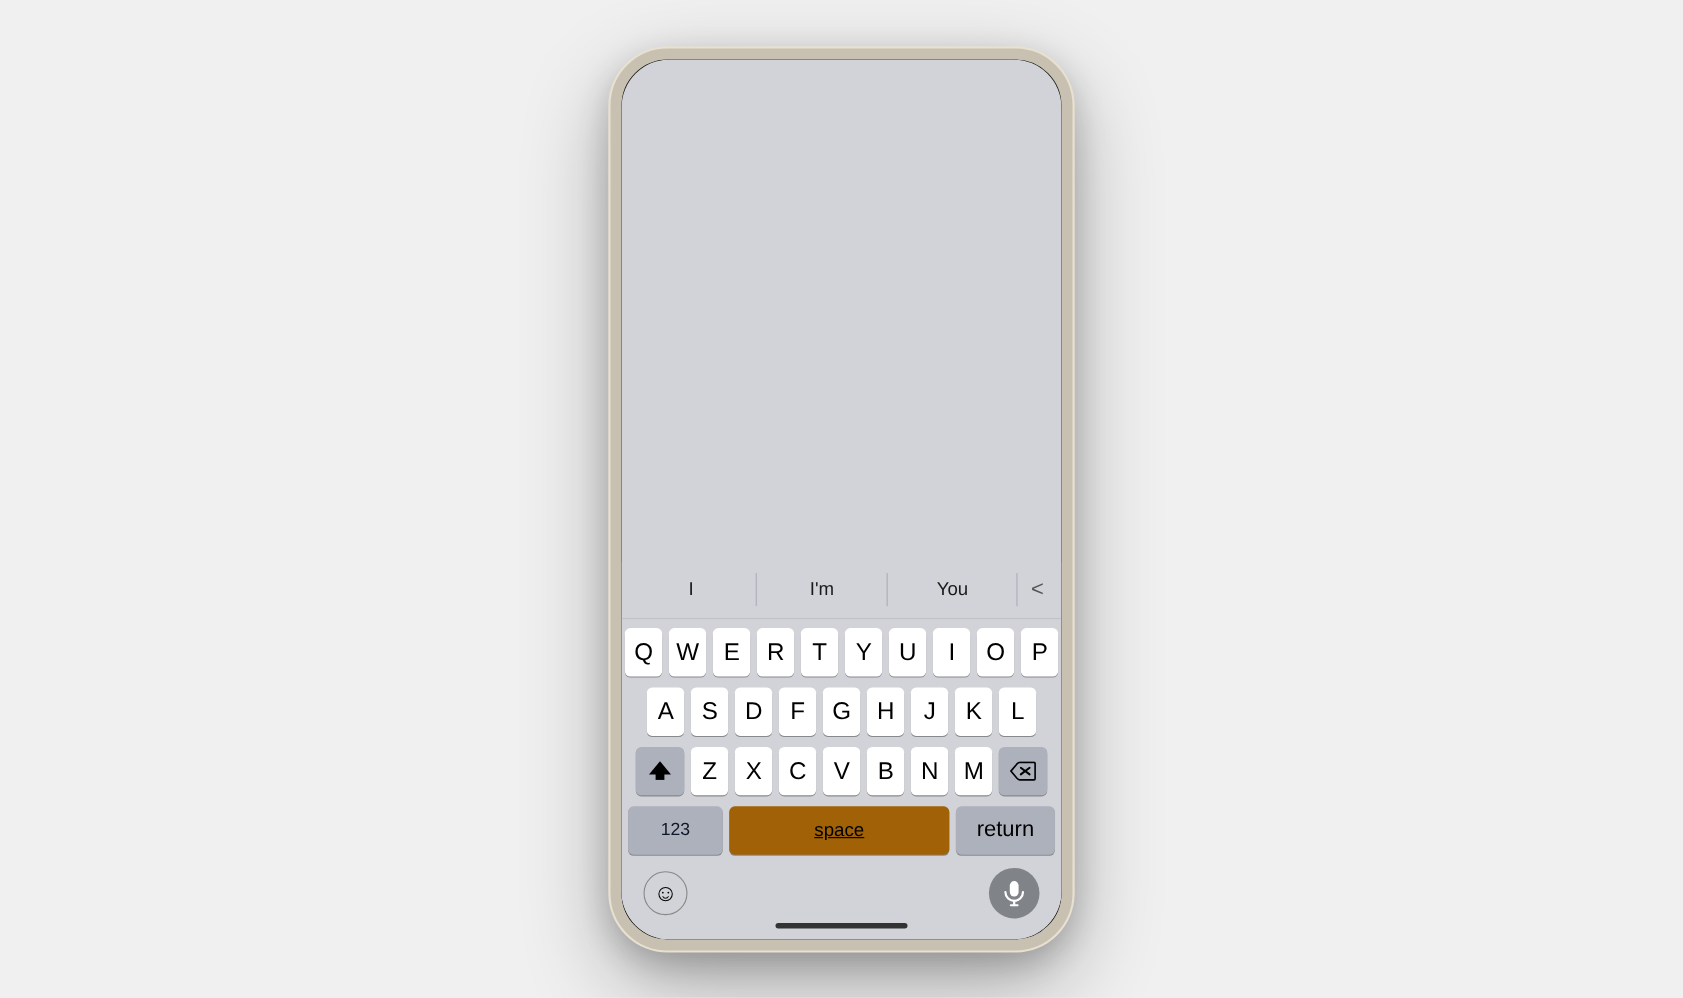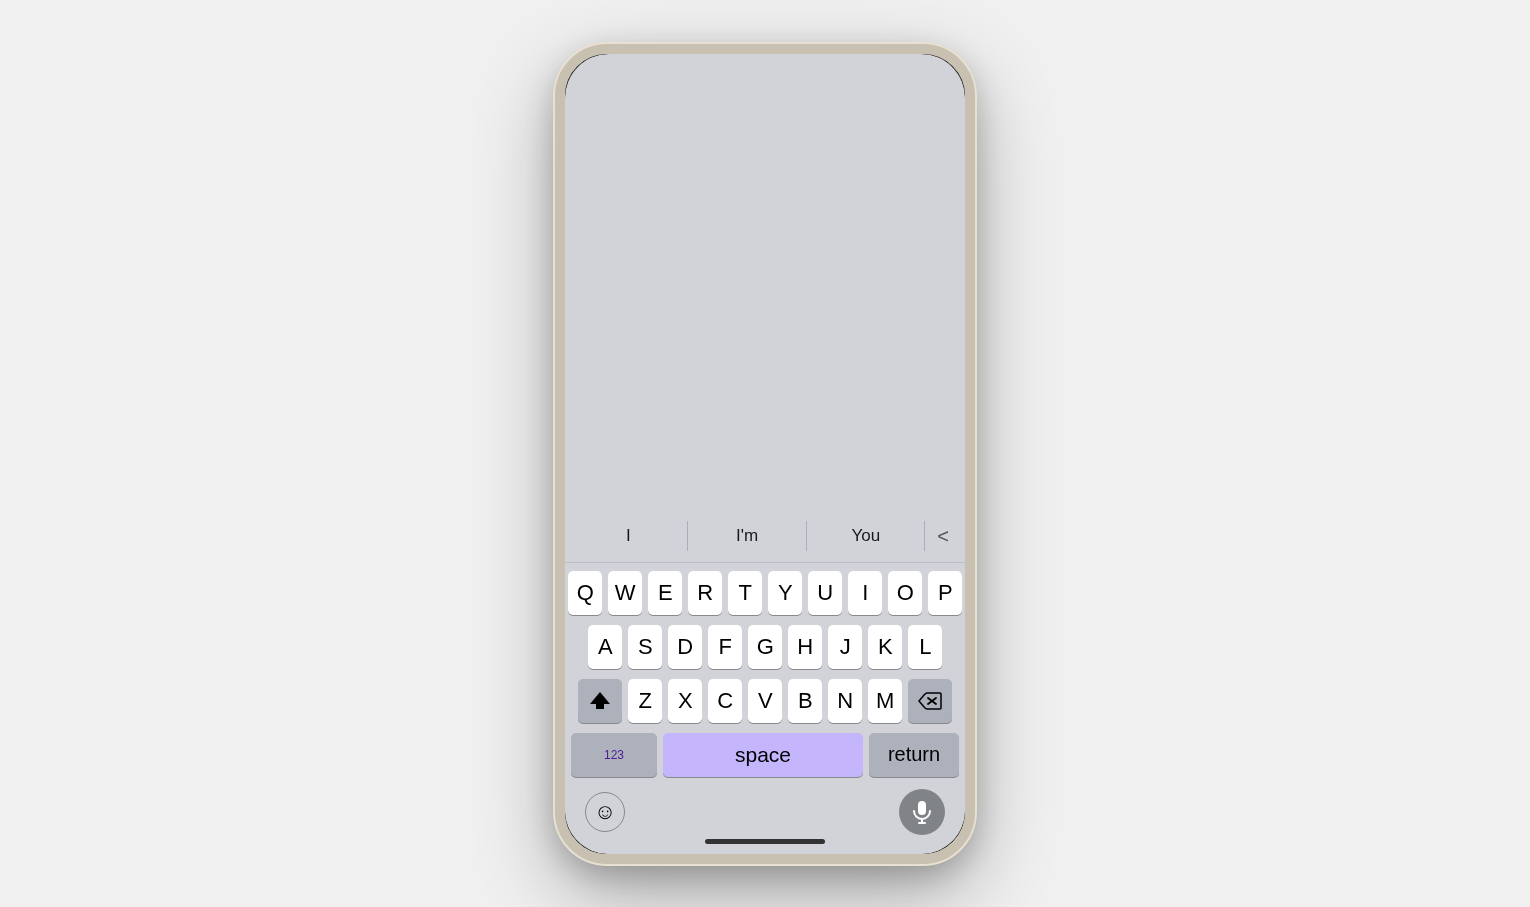--- a/index.html
+++ b/index.html
@@ -165,38 +165,39 @@
     }
 
     .key-123 {
       background: #adb1bc;
       border-radius: 5px;
       width: 86px;
       height: 44px;
       display: flex;
       align-items: center;
       justify-content: center;
-      font-size: 12px;
-      color: #4c1d95;
+      font-size: 16px;
+      color: #0f172a;
       cursor: pointer;
       box-shadow: 0 1px 0 rgba(0,0,0,0.35);
     }
 
     .key-space {
-      background: #c4b5fd;
+      background: #a16207;
       border-radius: 5px;
       flex: 1;
       height: 44px;
       display: flex;
       align-items: center;
       justify-content: center;
-      font-size: 21px;
+      font-size: 17px;
       color: #000;
       cursor: pointer;
       box-shadow: 0 1px 0 rgba(0,0,0,0.35);
+      text-decoration: underline;
     }
 
     .key-return {
       background: #adb1bc;
       border-radius: 5px;
       width: 90px;
       height: 44px;
       display: flex;
       align-items: center;
       justify-content: center;

